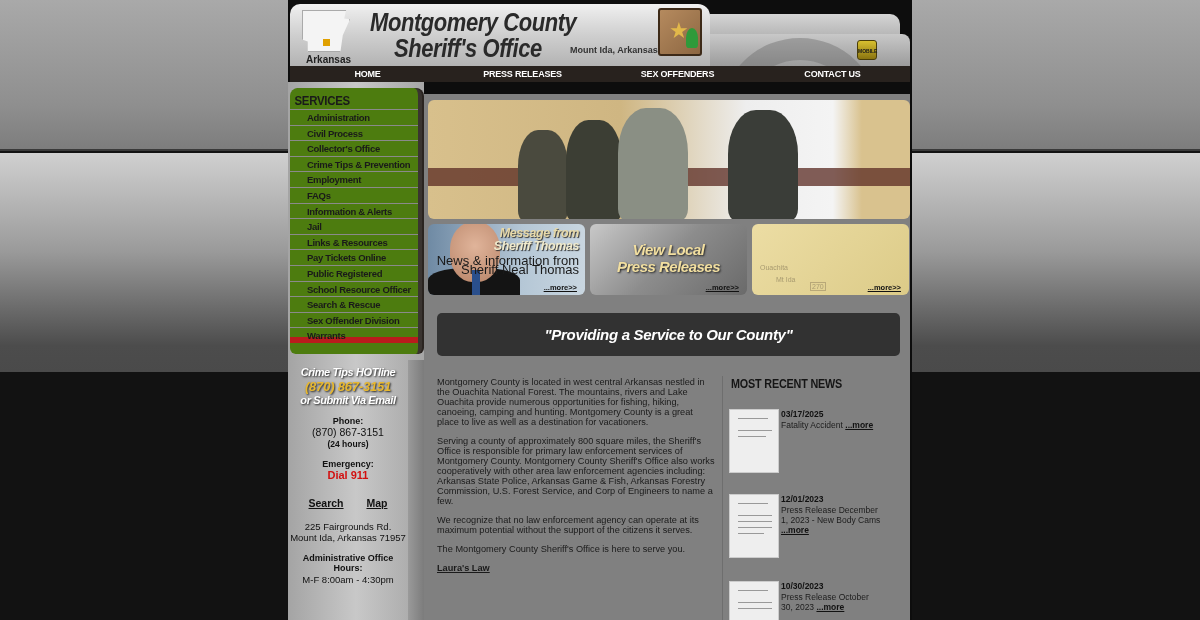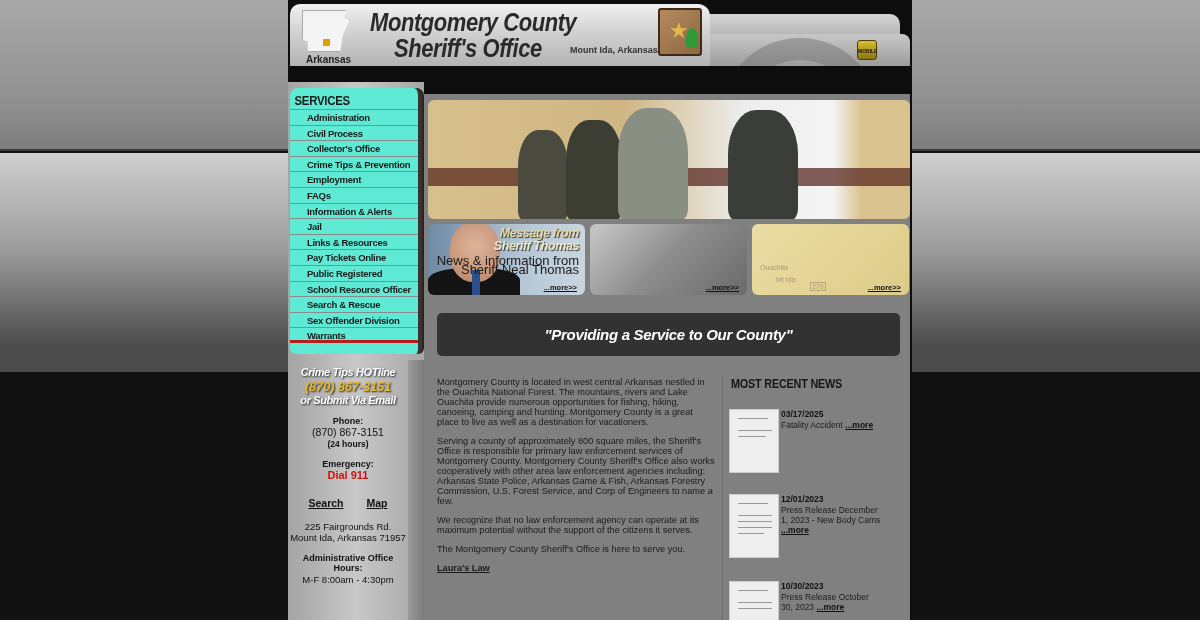--- a/index.html
+++ b/index.html
@@ -105,34 +105,34 @@
   .sidebar-bg {
     position: absolute; left: 0; top: 82px; width: 136px; height: 538px;
     background: linear-gradient(90deg, #a4a4a4, #c8c8c8 50%, #a6a6a6);
   }
   .sidebar-edge {
     position: absolute; left: 120px; top: 360px; width: 16px; height: 260px;
     background: linear-gradient(90deg, #9a9a9a, #7c7c7c);
   }
   .services {
     position: absolute; left: 2px; top: 88px; width: 132px; height: 266px;
-    background: #5eead4; border-radius: 8px 8px 6px 6px;
+    background: #4d7c0f; border-radius: 8px 8px 6px 6px;
     border-right: 4px solid #3a3430;
     box-shadow: 2px 0 0 #2a2420;
   }
   .services-title {
     font-size: 13px; font-weight: bold; color: #1a1a1a; padding: 5px 0 0 5px; height: 21px;
     transform: scaleX(0.88); transform-origin: left; letter-spacing: -0.3px;
   }
   .svc-item {
     height: 15.6px; border-top: 1px solid #8a8a8a; font-size: 9.5px; font-weight: bold;
     color: #1a1a1a; padding-left: 17px; line-height: 15px; cursor: pointer; white-space: nowrap;
     letter-spacing: -0.3px;
   }
-  .svc-item:last-child { border-bottom: 3px solid #b91c1c; }
+  .svc-item:last-child { border-bottom: 6px solid #b91c1c; }
   .side-contact {
     position: absolute; left: 0; top: 366px; width: 120px; text-align: center; color: #111;
   }
   .hot1 { font-size: 11px; font-weight: bold; font-style: italic; color: #fff;
     text-shadow: 1px 1px 2px #222; letter-spacing: -0.4px; }
   .hot2 { font-size: 13px; font-weight: bold; font-style: italic; color: #e8b830;
     text-shadow: 1px 1px 2px #222; letter-spacing: -0.2px; margin-top: 1px; }
   .hot3 { font-size: 11px; font-weight: bold; font-style: italic; color: #fff;
     text-shadow: 1px 1px 2px #222; letter-spacing: -0.4px; margin-top: 0px; }
   .c-label { font-size: 9px; font-weight: bold; margin-top: 10px; }
@@ -230,20 +230,26 @@
       <div class="title2">Sheriff's Office</div>
       <div class="location">Mount Ida, Arkansas</div>
       <div class="badge">
         <span class="badge-star">★</span>
         <span class="badge-tree"></span>
       </div>
     </div>
     <div class="mobile-btn">MOBILE</div>
   </div>
 
+  <div class="nav">
+    <div class="nav-item">HOME</div>
+    <div class="nav-item">PRESS RELEASES</div>
+    <div class="nav-item">SEX OFFENDERS</div>
+    <div class="nav-item">CONTACT US</div>
+  </div>
 
   <div class="sidebar-bg"></div>
   <div class="sidebar-edge"></div>
   <div class="main-bg"></div>
 
   <div class="services">
     <div class="services-title">SERVICES</div>
     <div class="svc-item">Administration</div>
     <div class="svc-item">Civil Process</div>
     <div class="svc-item">Collector's Office</div>
@@ -301,20 +307,24 @@
       <div class="l2">Sheriff Thomas</div>
     </div>
     <div class="promo-sub">
       <div>News &amp; information from</div>
       <div>Sheriff Neal Thomas</div>
     </div>
     <div class="promo-more">...more&gt;&gt;</div>
   </div>
 
   <div class="promo promo2" style="left:302px">
+    <div class="promo-t2">
+      <div>View Local</div>
+      <div>Press Releases</div>
+    </div>
     <div class="promo-more">...more&gt;&gt;</div>
   </div>
 
   <div class="promo promo3" style="left:464px">
     <span class="map-label" style="left:8px;top:40px">Ouachita</span>
     <span class="map-label" style="left:24px;top:52px">Mt Ida</span>
     <span class="map-label" style="left:58px;top:58px;border:1px solid #b8a878;padding:0 1px">270</span>
     <div class="promo-more">...more&gt;&gt;</div>
   </div>
 

